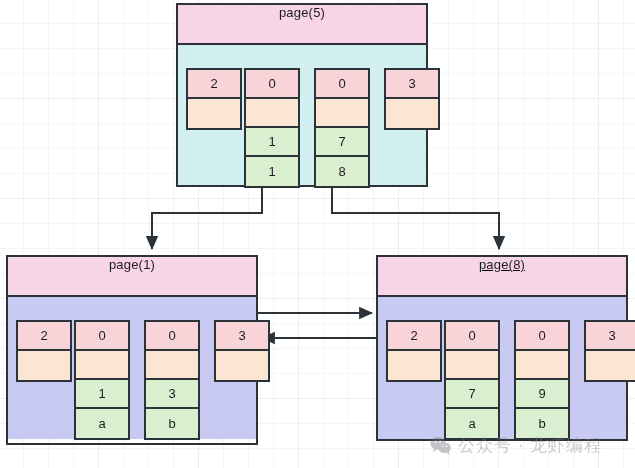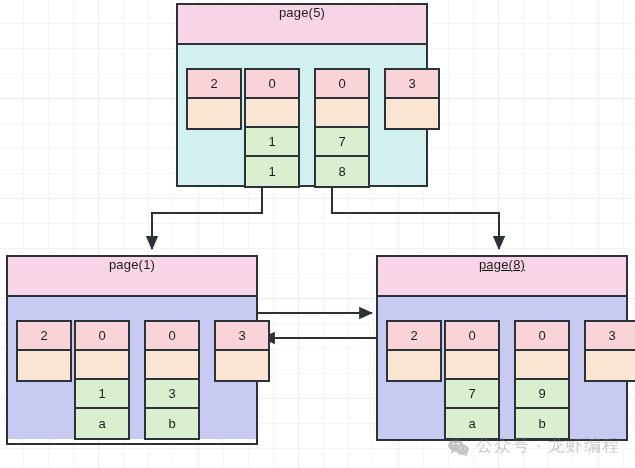--- a/index.html
+++ b/index.html
@@ -92,24 +92,24 @@
     border-bottom: 2px solid #2b3338;
   }
   .cell:last-child { border-bottom: none; }
   .cell-pink  { background: #f8d3d8; }
   .cell-peach { background: #fbe5d3; }
   .cell-green { background: #daeed0; }
 
   
   #watermark {
     position: absolute;
-    left: 448px;
+    left: 430px;
     top: 434px;
     display: flex;
-    align-items: flex-end;
+    align-items: center;
     gap: 7px;
     opacity: .40;
     pointer-events: none;
   }
   #watermark .wm-text {
     font-size: 17px;
     color: #7d7d86;
     letter-spacing: 1px;
     white-space: nowrap;
   }

